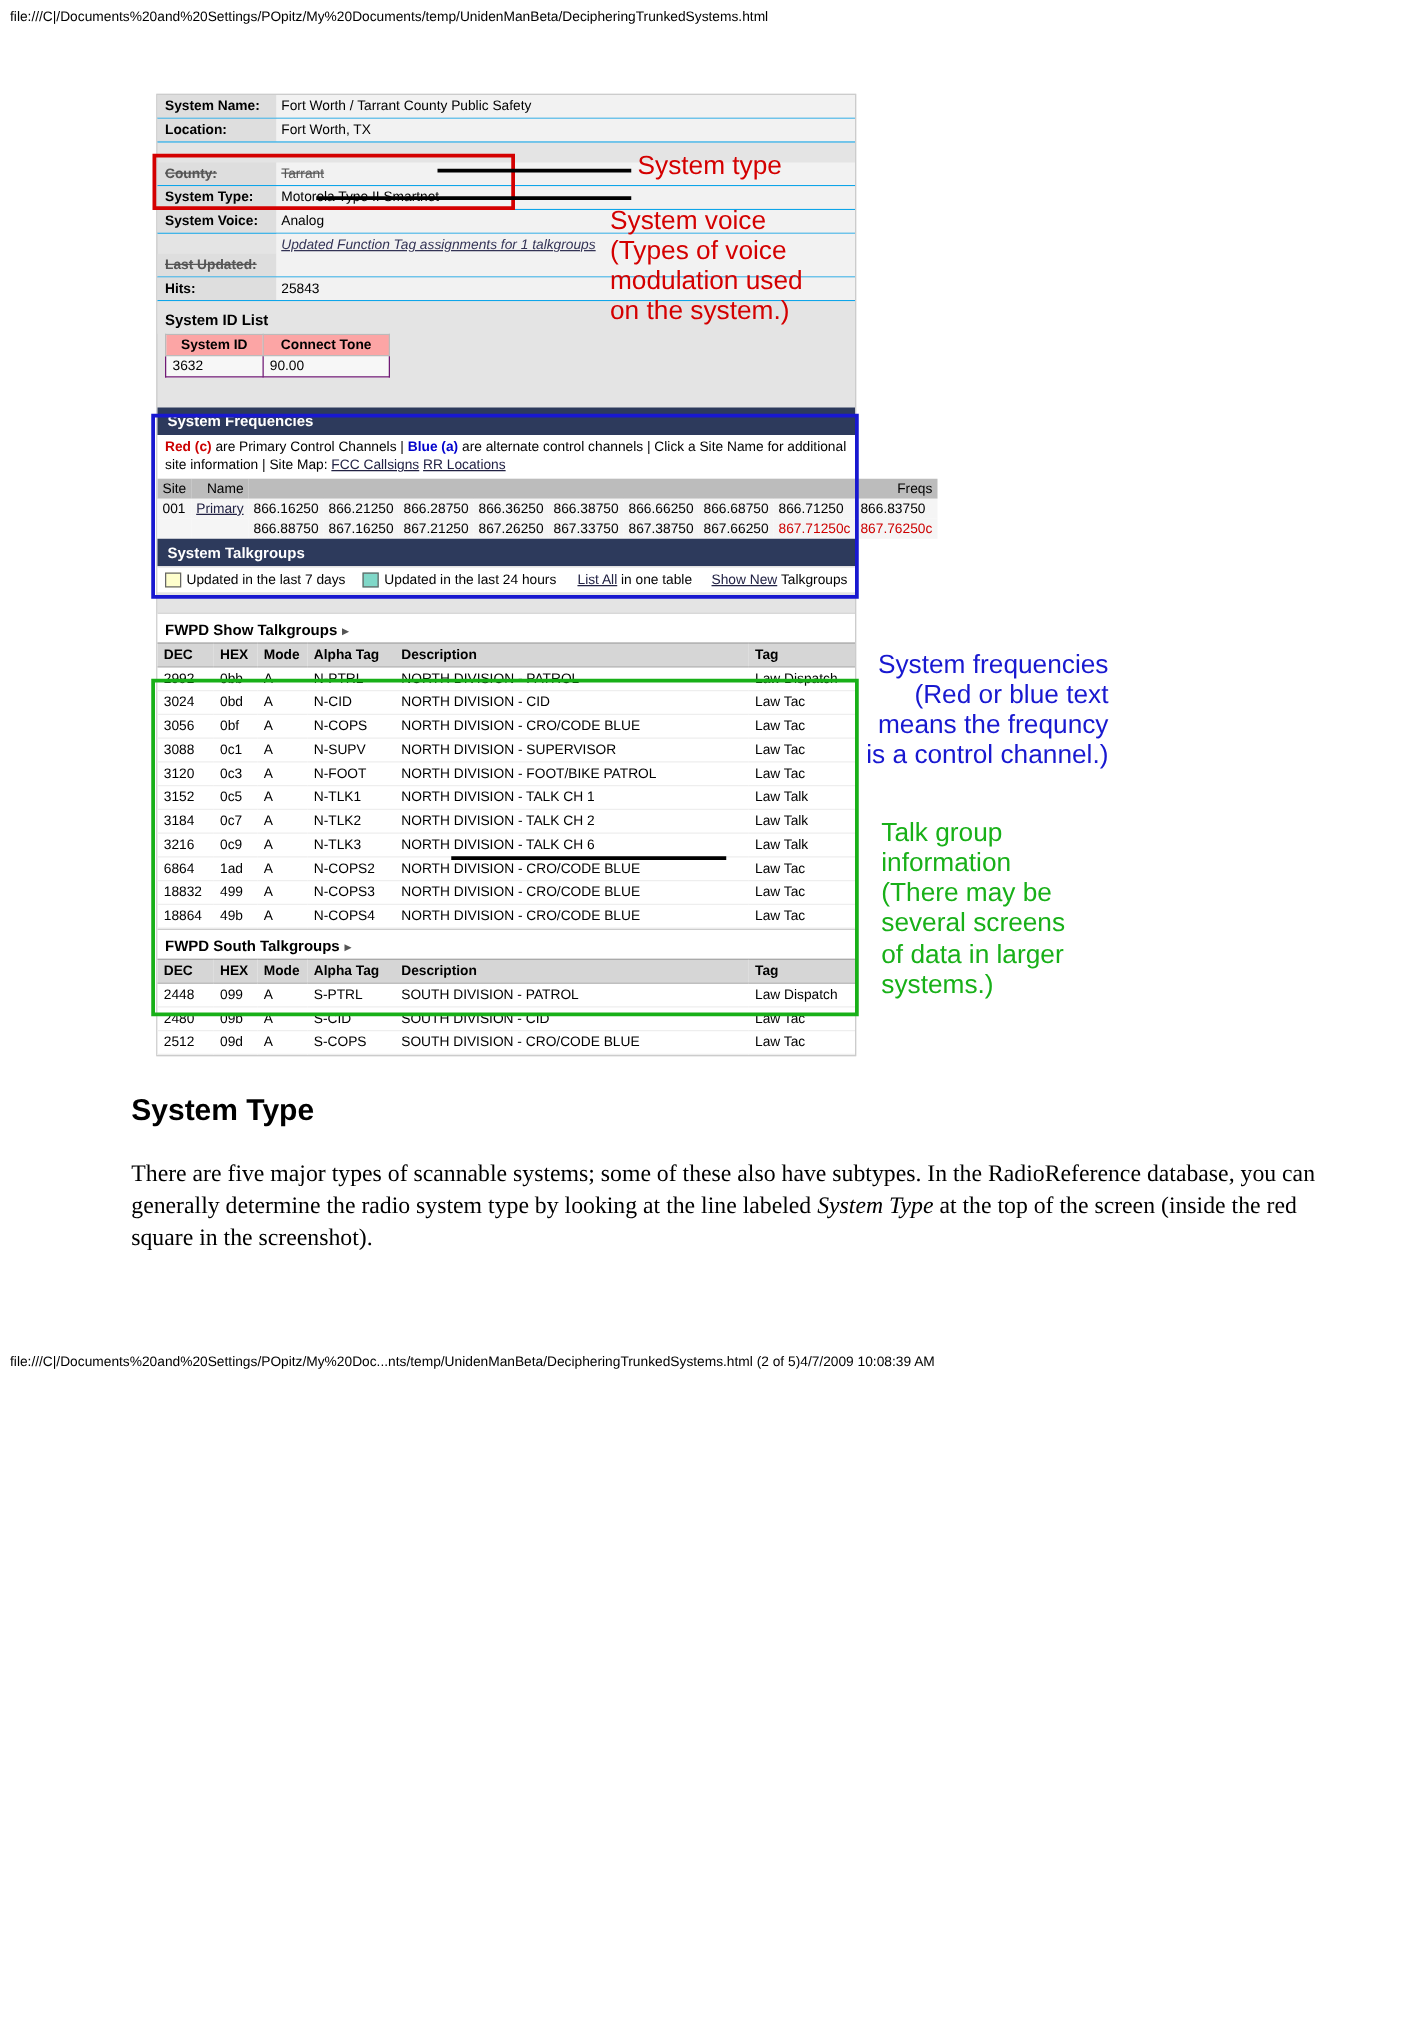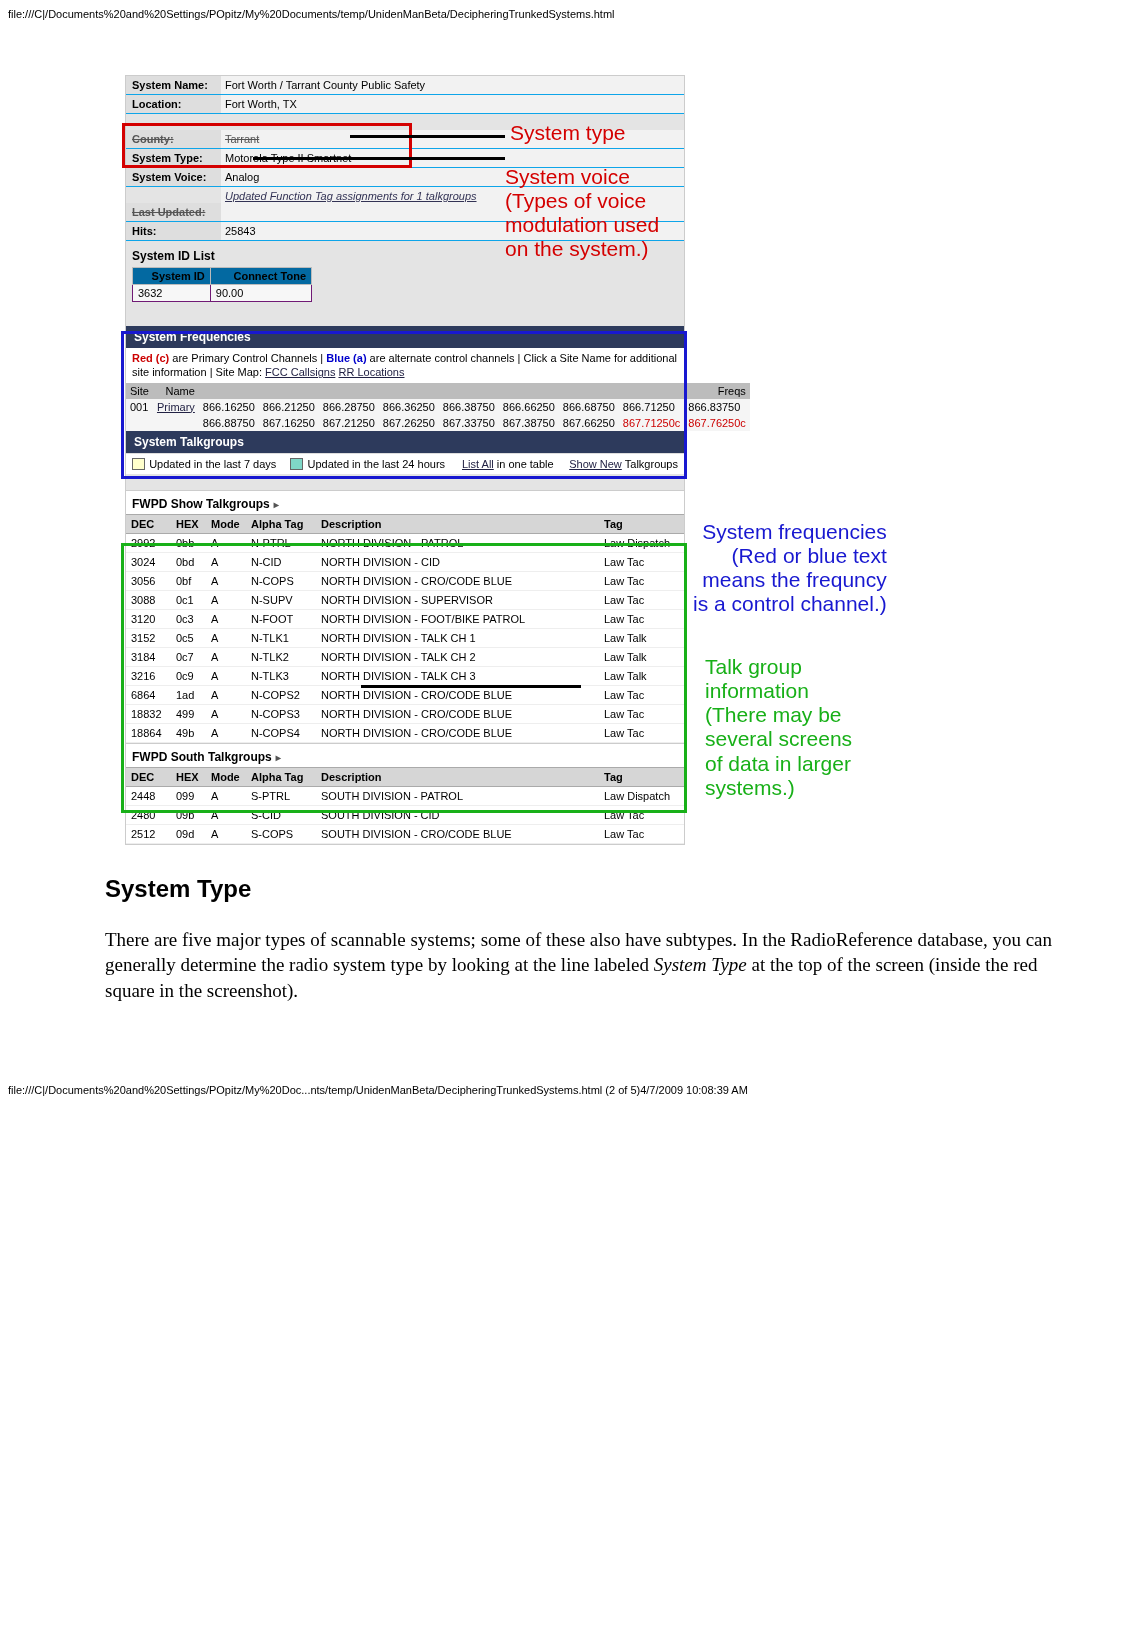--- a/index.html
+++ b/index.html
@@ -56,24 +56,24 @@
 
   
   .mini-table {
     width: 180px;
     margin: 0 6px 6px 6px;
     border-collapse: collapse;
     font-size: 11px;
     background: #fff;
   }
   .mini-table th {
-    background: #0369a1;
+    background: #fca5a5;
     border: 1px solid #bbb;
     padding: 2px 5px;
-    text-align: right;
+    text-align: center;
   }
   .mini-table td {
     border: 1px solid #701a75;
     padding: 2px 5px;
     background: #f7f7f7;
   }
 
   
   .darkbar {
     background: #2d3a5c;
@@ -391,21 +391,21 @@
             <td>A</td>
             <td>N-TLK2</td>
             <td>NORTH DIVISION - TALK CH 2</td>
             <td>Law Talk</td>
           </tr>
           <tr>
             <td>3216</td>
             <td>0c9</td>
             <td>A</td>
             <td>N-TLK3</td>
-            <td>NORTH DIVISION - TALK CH 3</td>
+            <td>NORTH DIVISION - TALK CH 6</td>
             <td>Law Talk</td>
           </tr>
           <tr>
             <td>6864</td>
             <td>1ad</td>
             <td>A</td>
             <td>N-COPS2</td>
             <td>NORTH DIVISION - CRO/CODE BLUE</td>
             <td>Law Tac</td>
           </tr>
@@ -474,21 +474,21 @@
 
   <div class="overlay-box box-red" style="left:-3px; top:48px; width:290px; height:45px;"></div>
   <div class="overlay-box box-blue" style="left:-4px; top:256px; width:566px; height:148px;"></div>
   <div class="overlay-box box-green" style="left:-4px; top:468px; width:566px; height:270px;"></div>
 
   <div class="leader" style="left:225px; top:60px; width:155px;"></div>
   <div class="leader" style="left:128px; top:82px; width:252px;"></div>
   <div class="leader" style="left:236px; top:610px; width:220px;"></div>
 
   <div class="callout c-red" style="left:385px; top:46px;">System type</div>
-  <div class="callout c-red" style="left:380px; top:90px; white-space:pre;">System voice
+  <div class="callout c-red" style="left:363px; top:90px; white-space:pre;">System voice
 (Types of voice
 modulation used
 on the system.)</div>
   <div class="callout c-blue" style="left:568px; top:445px; white-space:pre; text-align:right;">System frequencies
 (Red or blue text
 means the frequncy
 is a control channel.)</div>
   <div class="callout c-green" style="left:580px; top:580px; white-space:pre;">Talk group
 information
 (There may be

